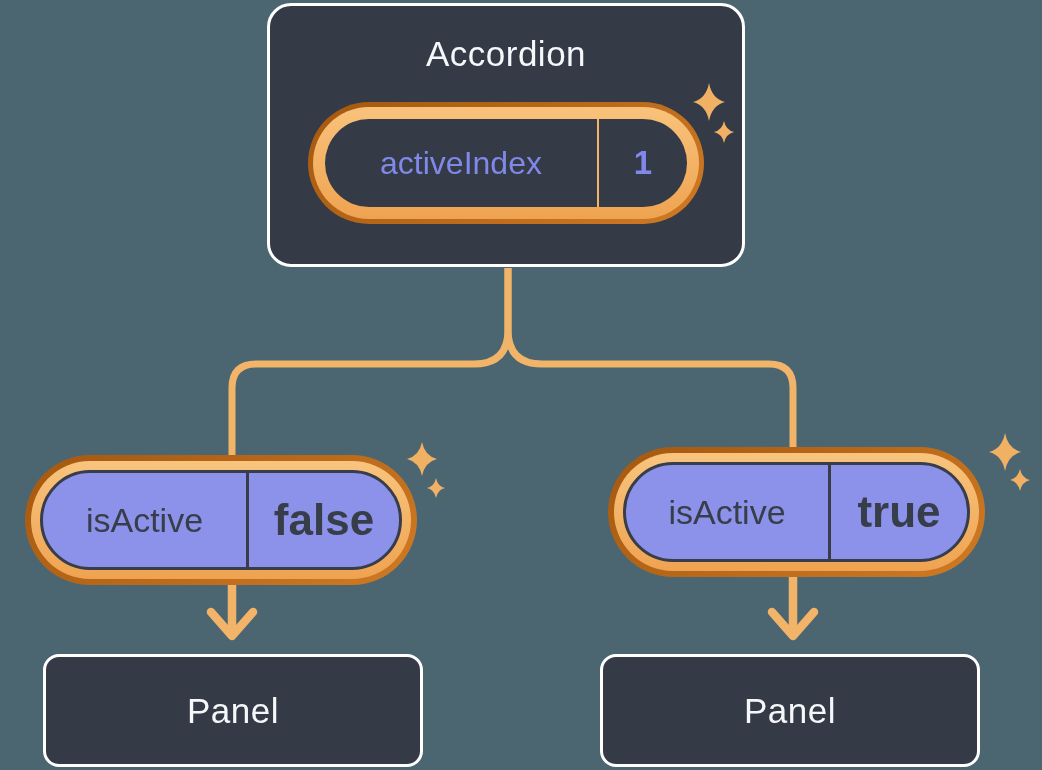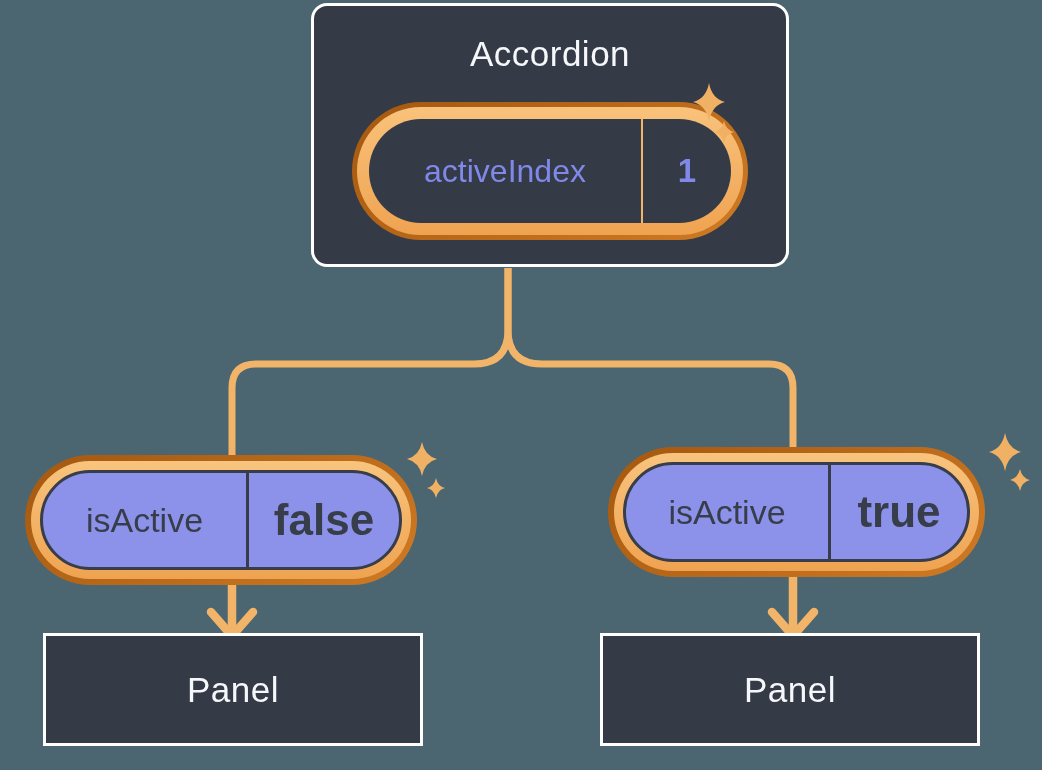--- a/index.html
+++ b/index.html
@@ -27,37 +27,36 @@
     position: absolute;
     background: #343a46;
     border: 3px solid #ffffff;
     z-index: 2;
   }
 
   
   .accordion-node {
     left: 267px; top: 3px;
     width: 478px; height: 264px;
-    border-radius: 16px;
-    margin-left: 44px;
+    border-radius: 24px;
   }
   .accordion-title {
     position: absolute;
     left: 0; top: 28px; width: 100%;
     text-align: center;
     font-size: 35px;
     letter-spacing: 0.5px;
     color: #f5f7fa;
   }
 
   
   .state-pill {
     position: absolute;
     left: 38px; top: 96px;
-    width: 396px; height: 138px;
+    width: 396px; height: 122px;
     border-radius: 999px;
     background: linear-gradient(145deg, #a4580f, #cf7a24);
     padding: 5px;
   }
   .state-pill .ring-band {
     width: 100%; height: 100%;
     border-radius: 999px;
     background: linear-gradient(180deg, #f9c27b, #efa351);
     padding: 12px;
   }
@@ -129,22 +128,22 @@
     font-size: 44px;
     font-weight: bold;
     color: #373d49;
   }
   .prop-pill-left  .pill-value { width: 150px; }
   .prop-pill-right .pill-value { width: 136px; }
 
   
   .panel-node {
     width: 380px; height: 113px;
-    top: 633px;
-    border-radius: 0;
+    top: 654px;
+    border-radius: 16px;
     display: flex; align-items: center; justify-content: center;
     font-size: 35px;
     letter-spacing: 0.5px;
     color: #f5f7fa;
   }
   .panel-node-left  { left: 43px; }
   .panel-node-right { left: 600px; }
 </style>
 </head>
 <body>

